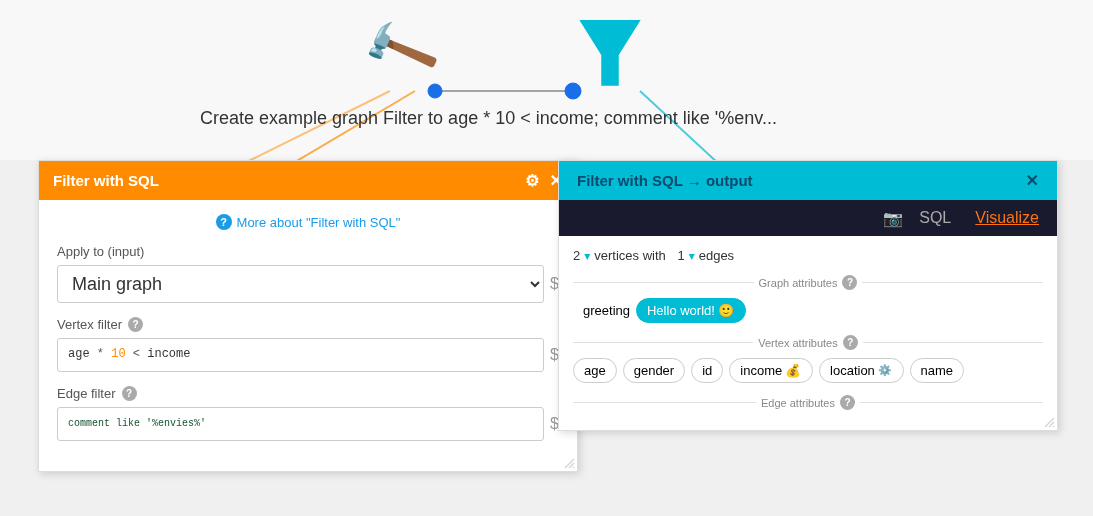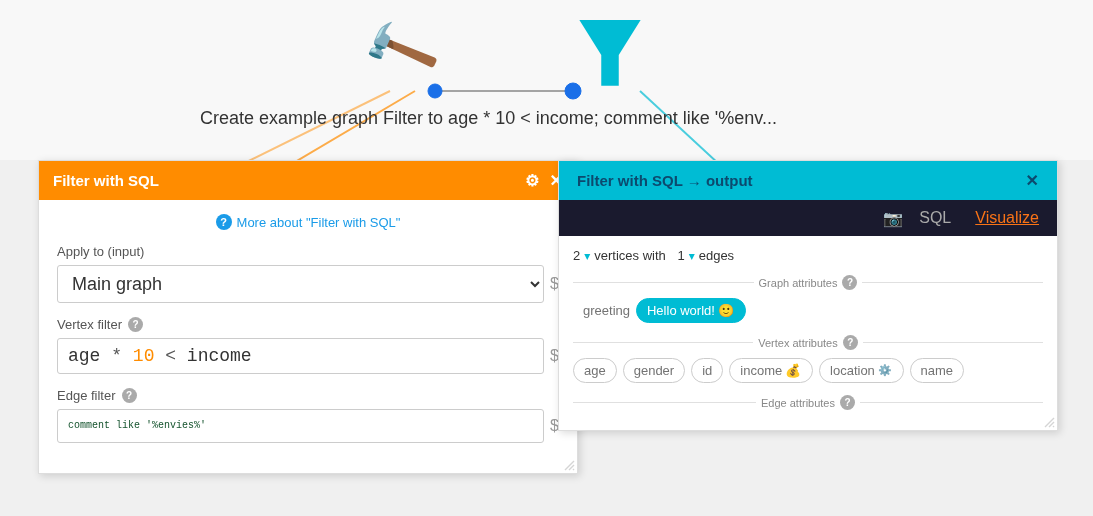--- a/index.html
+++ b/index.html
@@ -280,21 +280,21 @@
       margin-bottom: 12px;
     }
 
     .tag {
       display: inline-flex;
       align-items: center;
       padding: 4px 10px;
       border: 1px solid #ccc;
       border-radius: 14px;
       font-size: 13px;
-      color: #737373;
+      color: #000000;
       background: white;
       gap: 4px;
     }
 
     .tag.highlight {
       background: #00bcd4;
       color: white;
       border-color: #00bcd4;
     }
 
@@ -309,21 +309,21 @@
       right: 2px;
       width: 12px;
       height: 12px;
       cursor: se-resize;
       opacity: 0.4;
     }
 
     
     .vertex-code {
       font-family: 'Courier New', monospace;
-      font-size: 18px;
+      font-size: 12px;
     }
     .vc-var { color: #333; }
     .vc-num { color: #ff8c00; }
     .vc-op  { color: #555; }
 
     .edge-code {
       font-family: 'Courier New', monospace;
       font-size: 10px;
       color: #14532d;
     }

